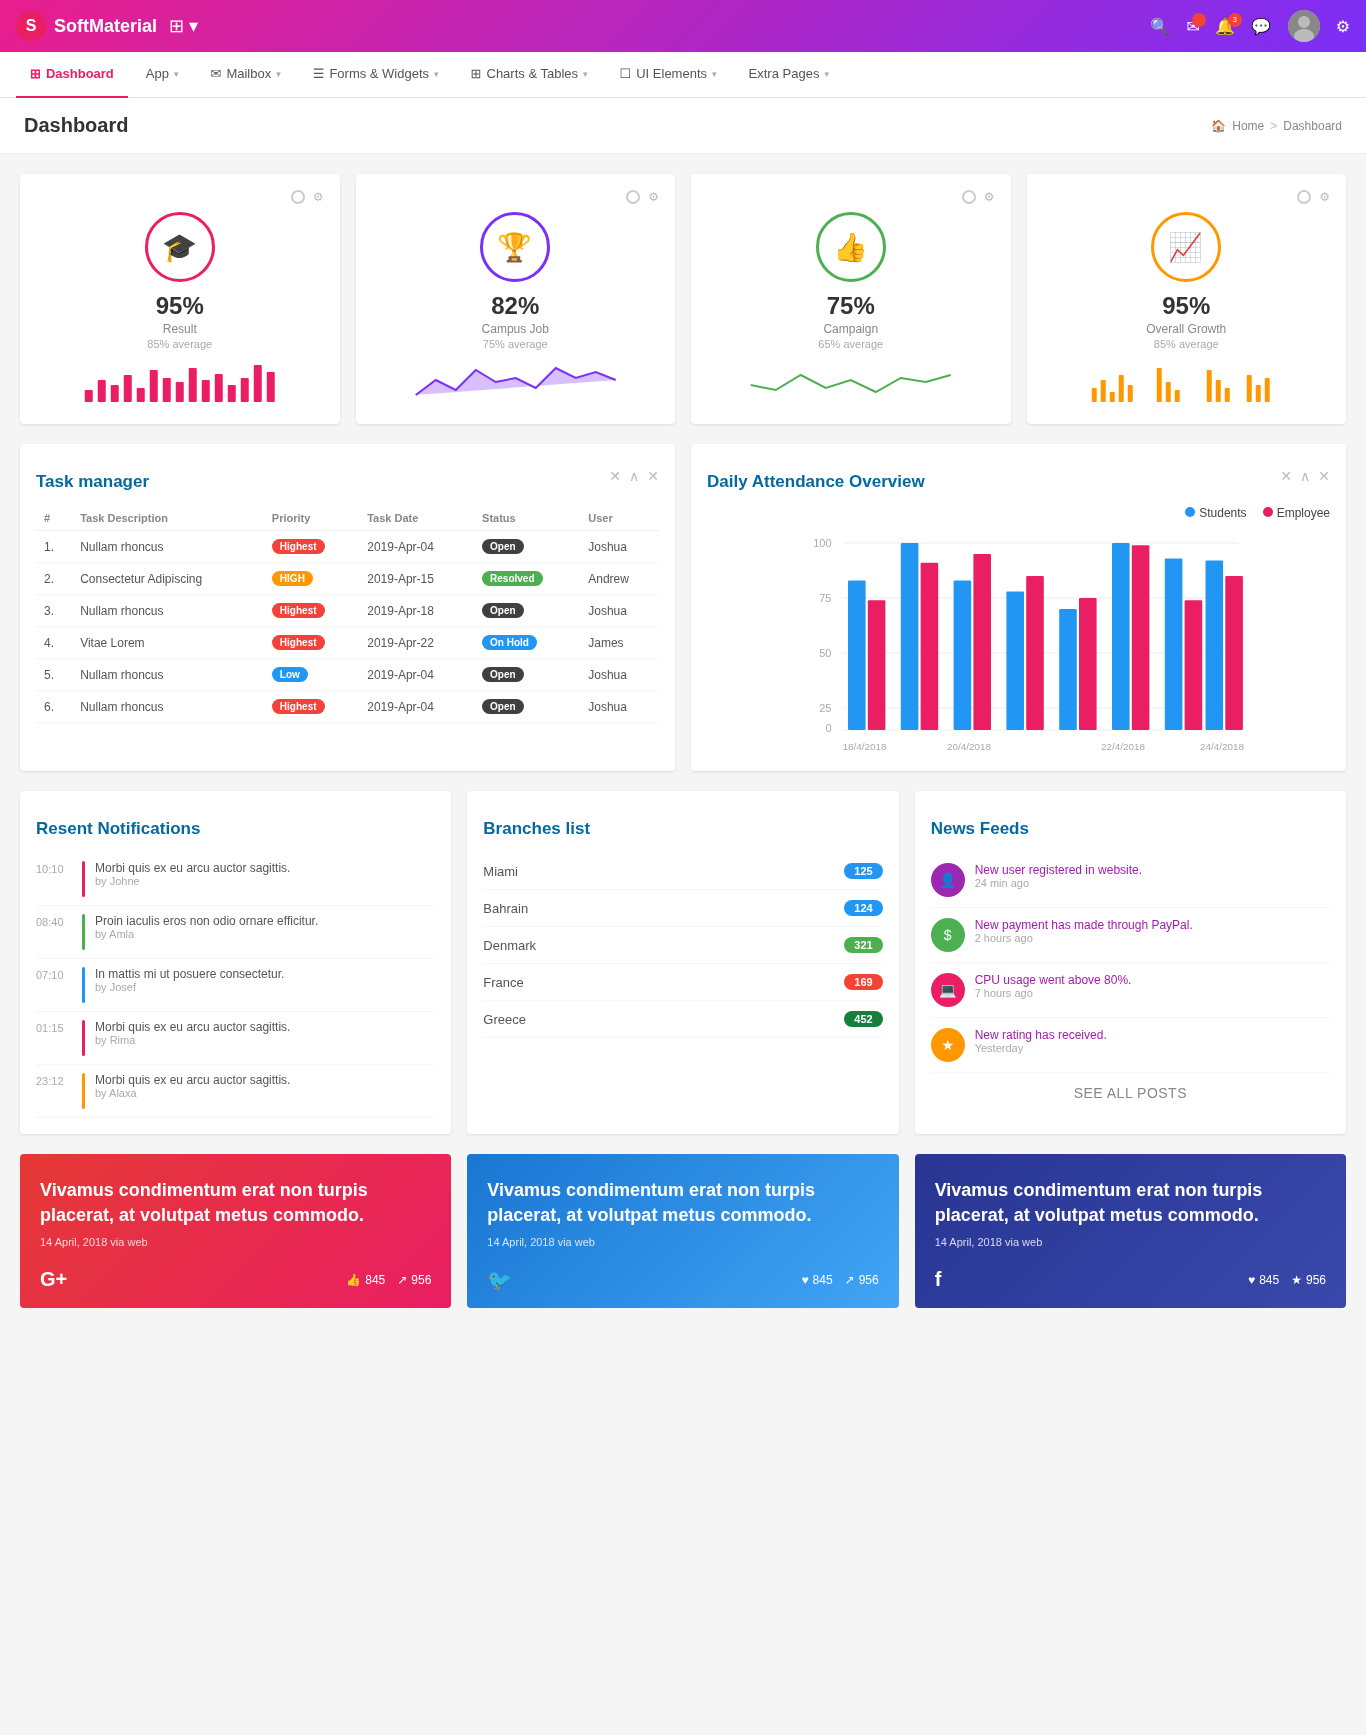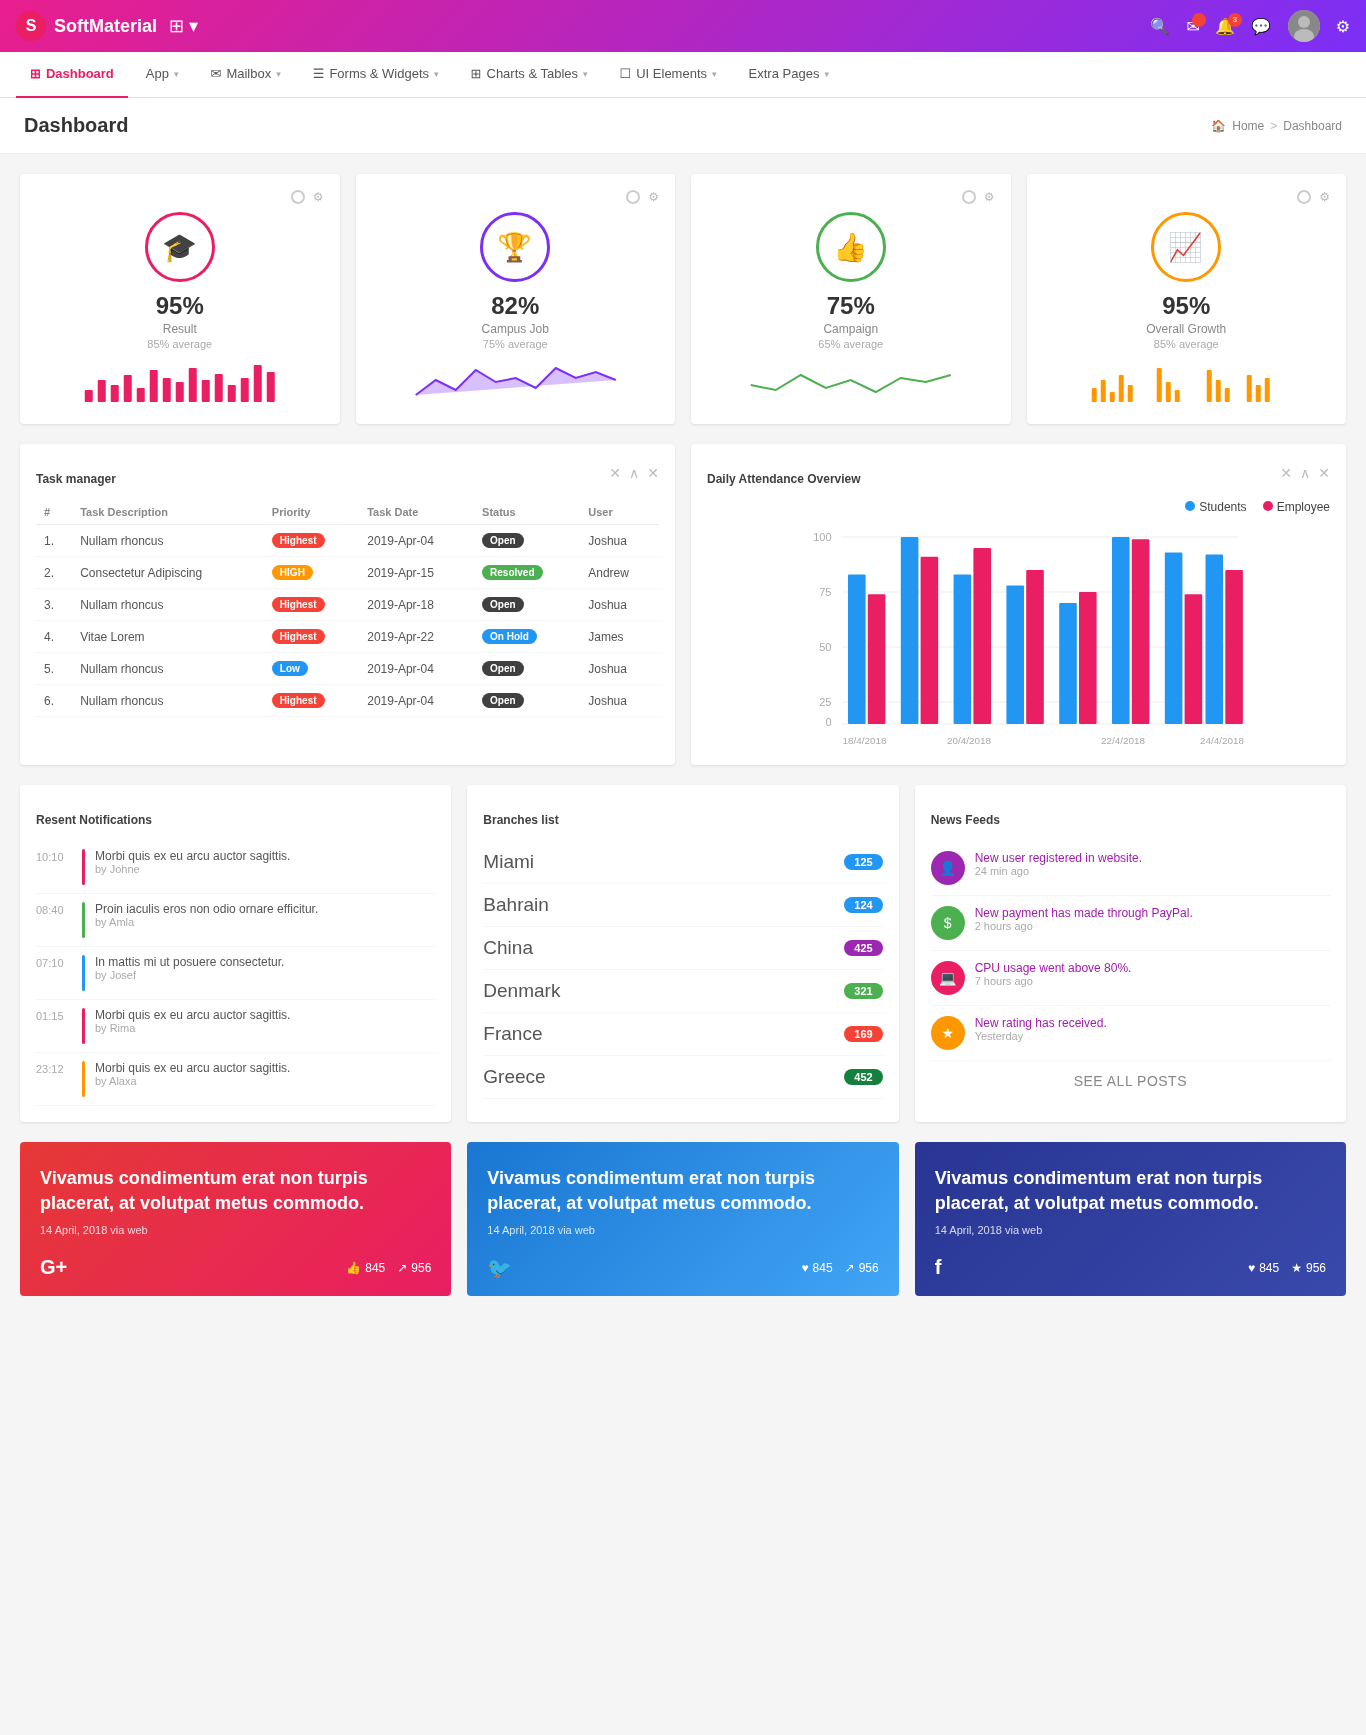--- a/index.html
+++ b/index.html
@@ -94,21 +94,21 @@
 
     
     .mid-section { display: grid; grid-template-columns: 1fr 1fr; gap: 16px; margin-bottom: 20px; }
     .card-box {
       background: #fff;
       border-radius: 4px;
       box-shadow: 0 1px 3px rgba(0,0,0,0.1);
       padding: 16px;
     }
     .box-header { display: flex; justify-content: space-between; align-items: center; margin-bottom: 14px; }
-    .box-title { font-size: 12px; font-weight: 600; color: #404040; margin-top: 12px; }
+    .box-title { font-size: 17px; font-weight: 600; color: #0369a1; margin-top: 12px; }
     .box-controls { display: flex; gap: 8px; color: #bbb; font-size: 14px; cursor: pointer; }
 
     
     table { width: 100%; border-collapse: collapse; }
     thead th { font-size: 11px; color: #888; font-weight: 600; padding: 6px 8px; border-bottom: 1px solid #eee; text-align: left; }
     tbody td { padding: 8px 8px; border-bottom: 1px solid #f5f5f5; font-size: 12px; color: #555; }
     .badge-pill { border-radius: 12px; padding: 2px 8px; font-size: 10px; font-weight: 700; color: #fff; display: inline-block; }
     .bg-red { background: #f44336; }
     .bg-orange { background: #ff9800; }
     .bg-green { background: #4caf50; }
@@ -124,21 +124,21 @@
 
     
     .notif-item { display: flex; gap: 10px; padding: 8px 0; border-bottom: 1px solid #f5f5f5; align-items: flex-start; }
     .notif-time { font-size: 11px; color: #aaa; width: 36px; flex-shrink: 0; margin-top: 2px; }
     .notif-bar { width: 3px; border-radius: 2px; min-height: 36px; flex-shrink: 0; }
     .notif-text { font-size: 12px; color: #555; }
     .notif-by { font-size: 11px; color: #aaa; }
 
     
     .branch-item { display: flex; justify-content: space-between; align-items: center; padding: 10px 0; border-bottom: 1px solid #f5f5f5; }
-    .branch-name { font-size: 19px; color: #555; }
+    .branch-name { font-size: 13px; color: #555; }
     .branch-count { border-radius: 12px; padding: 2px 10px; font-size: 11px; font-weight: 700; color: #fff; }
 
     
     .feed-item { display: flex; gap: 10px; padding: 10px 0; border-bottom: 1px solid #f5f5f5; align-items: flex-start; }
     .feed-icon { width: 34px; height: 34px; border-radius: 50%; display: flex; align-items: center; justify-content: center; color: #fff; font-size: 14px; flex-shrink: 0; }
     .feed-text { font-size: 12px; color: #a21caf; }
     .feed-time { font-size: 11px; color: #aaa; }
     .see-all { text-align: center; padding-top: 12px; }
     .see-all a { font-size: 14px; color: #888; text-decoration: none; letter-spacing: 0.5px; }
 
@@ -514,24 +514,20 @@
       <div id="branches-list">
           <div class="branch-item">
     <span class="branch-name">Miami</span>
     <span class="branch-count" style="background:#2196f3;">125</span>
   </div>
           <div class="branch-item">
     <span class="branch-name">Bahrain</span>
     <span class="branch-count" style="background:#2196f3;">124</span>
   </div>
           <div class="branch-item">
-    <span class="branch-name">China</span>
-    <span class="branch-count" style="background:#9c27b0;">425</span>
-  </div>
-          <div class="branch-item">
     <span class="branch-name">Denmark</span>
     <span class="branch-count" style="background:#4caf50;">321</span>
   </div>
           <div class="branch-item">
     <span class="branch-name">France</span>
     <span class="branch-count" style="background:#f44336;">169</span>
   </div>
           <div class="branch-item">
     <span class="branch-name">Greece</span>
     <span class="branch-count" style="background:#15803d;">452</span>

